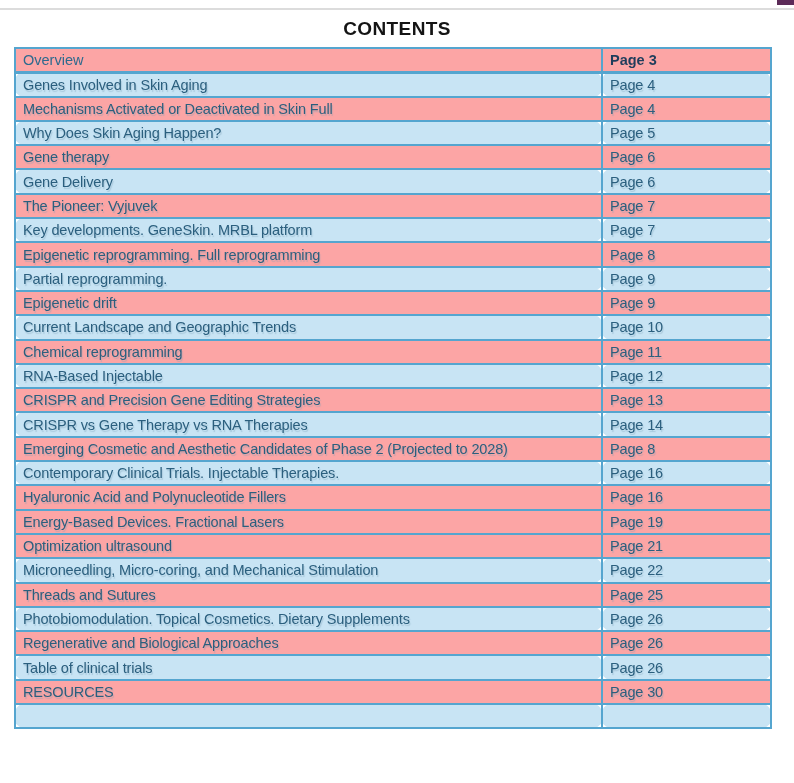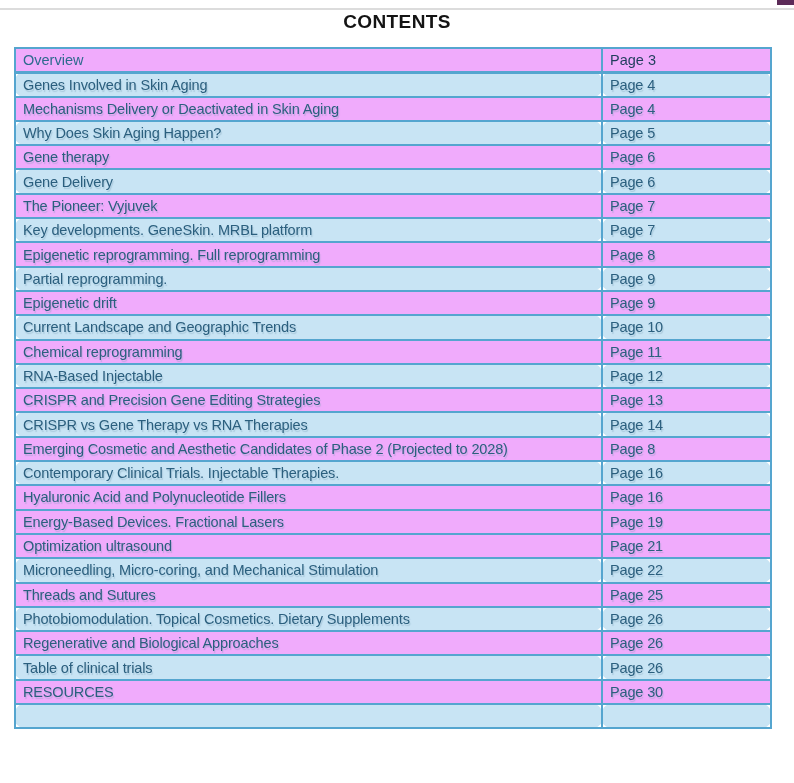--- a/index.html
+++ b/index.html
@@ -24,21 +24,21 @@
 
   .top-line {
     position: absolute; top: 8px; left: 0; width: 794px; height: 2px;
     background: var(--rule);
   }
   .corner-accent {
     position: absolute; top: 0; right: 0; width: 17px; height: 5px;
     background: var(--accent);
   }
   .title {
-    position: absolute; top: 11px; left: 0; right: 0;
+    position: absolute; top: 18px; left: 0; right: 0;
     text-align: center;
     font-size: 19px; font-weight: 700; letter-spacing: 0.4px;
     color: var(--title);
   }
 
   table.toc {
     position: absolute; top: 47px; left: 14px;
     width: 756px;
     border-collapse: collapse;
     table-layout: fixed;
@@ -49,30 +49,30 @@
   table.toc td {
     border: 2px solid var(--border);
     font-size: 14.5px;
     color: var(--text);
     padding: 0 4px 0 7px;
     vertical-align: middle;
     letter-spacing: -0.15px;
     white-space: nowrap;
     overflow: hidden;
     text-shadow: 1px 1.5px 1px rgba(120, 160, 185, 0.38);
-    background: #f0abfc;
+    background: #fca5a5;
   }
   table.toc tr.shaded td { background: var(--row-blue); border-radius: 9px; }
   table.toc tr.first td {
     text-shadow: none;
     letter-spacing: 0;
     border-bottom-width: 3px;
   }
   table.toc tr.first td.c-label { color: var(--header-text); }
-  table.toc tr.first td.c-page  { color: var(--header-page); font-weight: 400; }
+  table.toc tr.first td.c-page  { color: var(--header-page); font-weight: 700; }
 </style>
 </head>
 <body>
 
 <div class="canvas">
   <div class="top-line"></div>
   <div class="corner-accent"></div>
   <h1 class="title">CONTENTS</h1>
 
   <table class="toc">
@@ -85,21 +85,21 @@
     <td class="c-label">Overview</td>
     <td class="c-page">Page 3</td>
   </tr>
 
   <tr class="shaded">
     <td class="c-label">Genes Involved in Skin Aging</td>
     <td class="c-page">Page 4</td>
   </tr>
 
   <tr>
-    <td class="c-label">Mechanisms Delivery or Deactivated in Skin Aging</td>
+    <td class="c-label">Mechanisms Activated or Deactivated in Skin Full</td>
     <td class="c-page">Page 4</td>
   </tr>
 
   <tr class="shaded">
     <td class="c-label">Why Does Skin Aging Happen?</td>
     <td class="c-page">Page 5</td>
   </tr>
 
   <tr>
     <td class="c-label">Gene therapy</td>

